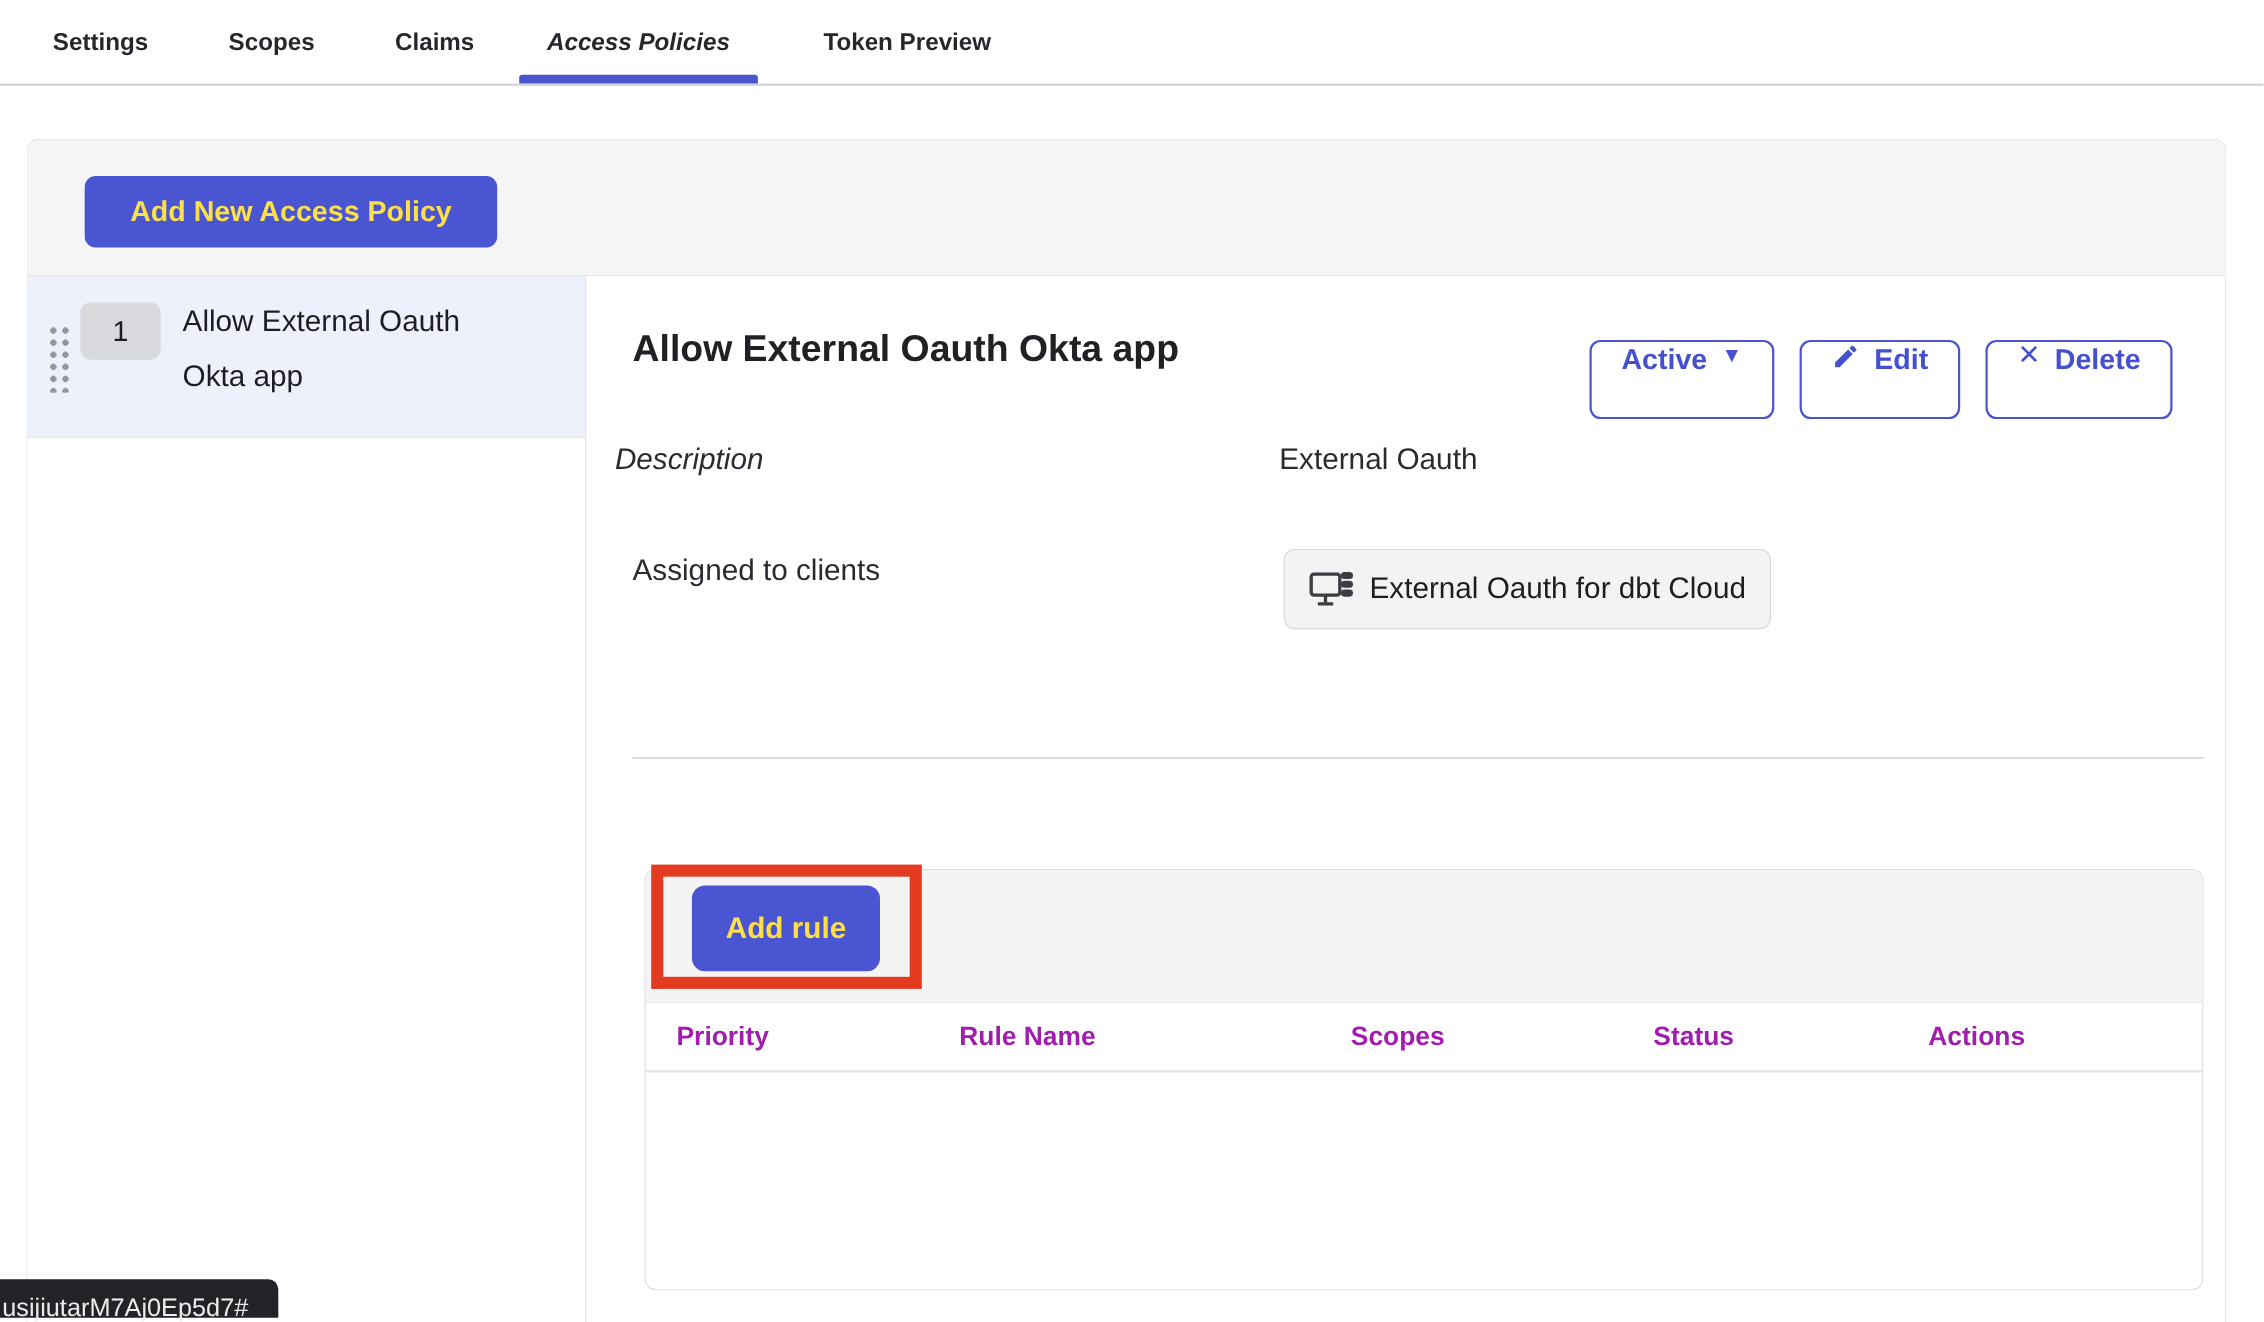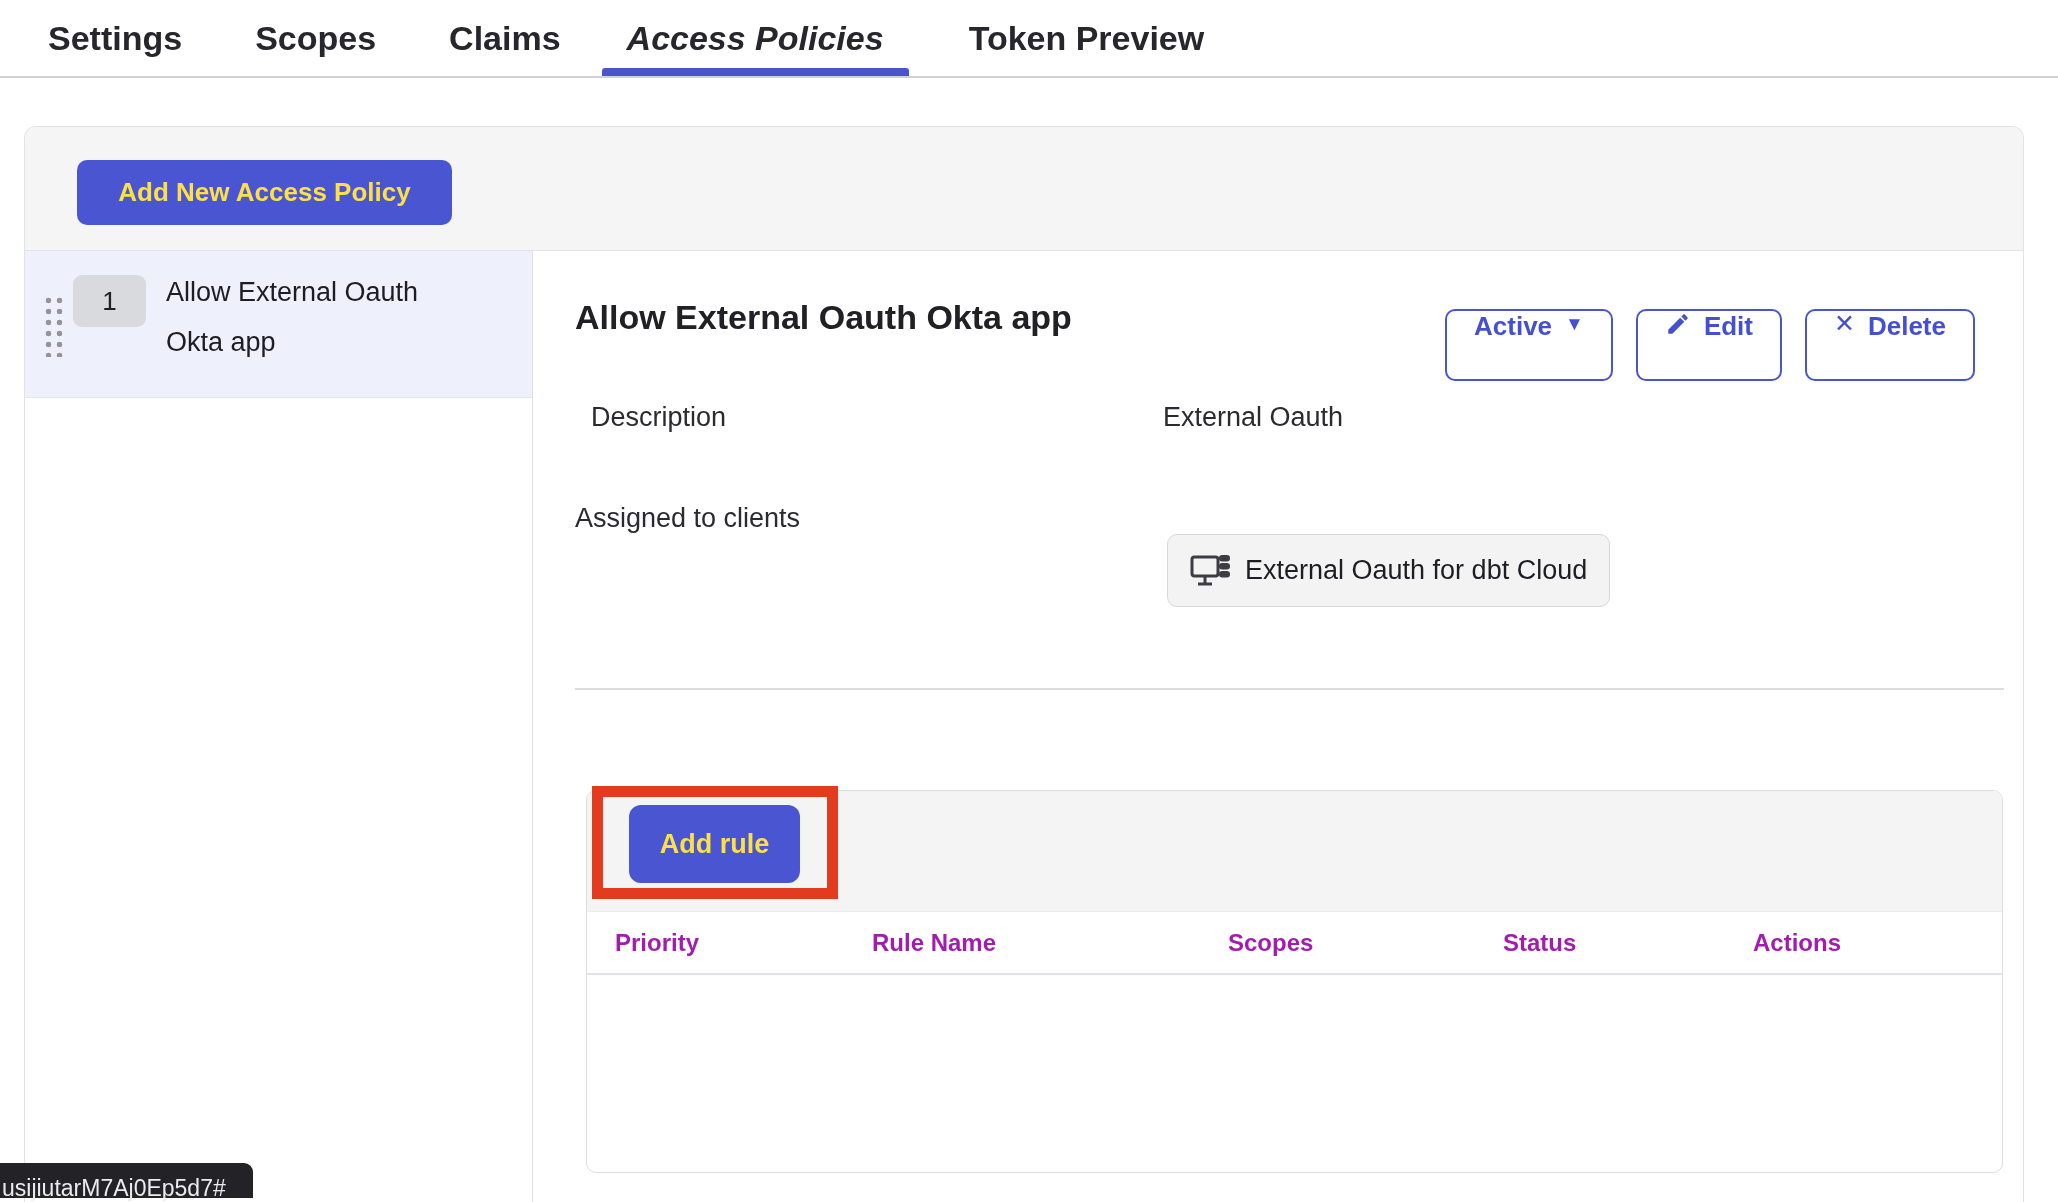--- a/index.html
+++ b/index.html
@@ -9,21 +9,21 @@
     background:#ffffff; font-family:"Liberation Sans", sans-serif; color:#1f1f25;
   }
 
   
   .tabbar {
     position:absolute; left:0; top:0; width:2058px; height:78px;
     border-bottom:2px solid #d2d2d6; display:flex; align-items:stretch; padding-left:23px;
   }
   .tab {
     position:relative; display:flex; align-items:center; padding:0 25px;
-    font-size:34px; font-weight:700; color:#26262c; cursor:pointer; white-space:nowrap;
+    font-size:22px; font-weight:700; color:#26262c; cursor:pointer; white-space:nowrap;
   }
   .tab-m23 { margin-right:23px; } .tab-m16 { margin-right:16px; } .tab-m35 { margin-right:35px;font-style:italic; }
   .tab .underline { display:none; }
   .tab.active .underline {
     display:block; position:absolute; left:0; right:0; bottom:0; height:8px;
     background:#4a54cc; border-radius:3px 3px 0 0;
   }
 
   
   .card {
@@ -72,29 +72,29 @@
   .btn-outline {
     height:72px; background:#ffffff; border:2px solid #4a55cd; border-radius:10px;
     color:#4450cf; font-weight:700; font-size:26px; cursor:pointer;
     display:flex; align-items:flex-start; justify-content:center; gap:13px; padding:0 27px;
     font-family:"Liberation Sans", sans-serif;
   }
   .chev { font-size:19px; line-height:1; margin-top:3px; }
   .x-glyph { font-size:25px; font-weight:400; line-height:1; }
 
   .field-label { position:absolute; font-size:27px; color:#2a2a31; }
-  .desc-label { left:58px; top:151px; }
+  .desc-label { left:26px; top:151px;font-style:italic; }
   .desc-value { left:630px; top:151px; }
   .assigned-label { left:42px; top:252px; }
 
   .client-chip {
     position:absolute; left:634px; top:248px; height:73px;
     background:#f3f3f4; border:1px solid #d8d8dc; border-radius:10px;
     display:flex; align-items:center; gap:13px; padding:0 22px;
-    font-size:27px; color:#1d1d22; cursor:pointer;margin-top:35px;
+    font-size:27px; color:#1d1d22; cursor:pointer;
   }
 
   .divider { position:absolute; left:42px; top:437px; width:1429px; height:2px; background:#dcdcde; }
 
   
   .rules-box {
     position:absolute; left:53px; top:539px; width:1417px; height:383px;
     border:1px solid #dddde1; border-radius:10px; background:#ffffff;
   }
   .rules-toolbar { height:121px; background:#f4f4f5; border-radius:9px 9px 0 0; border-bottom:1px solid #ececef; }

